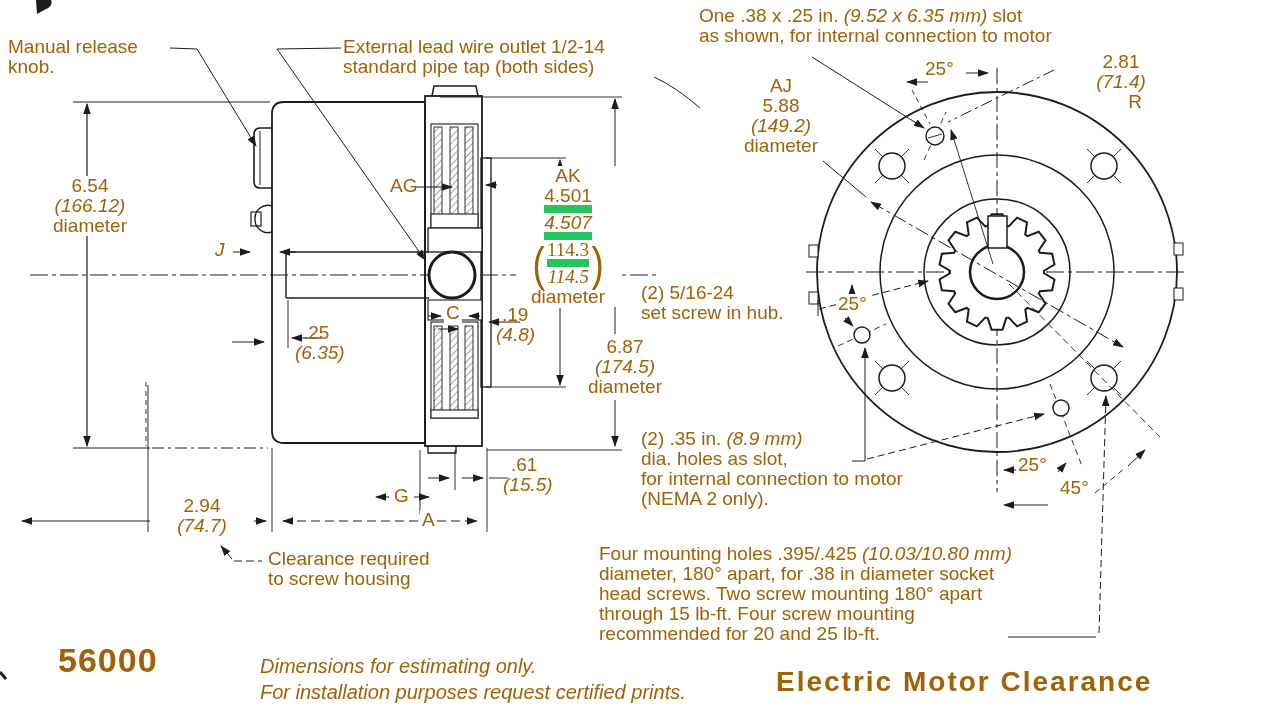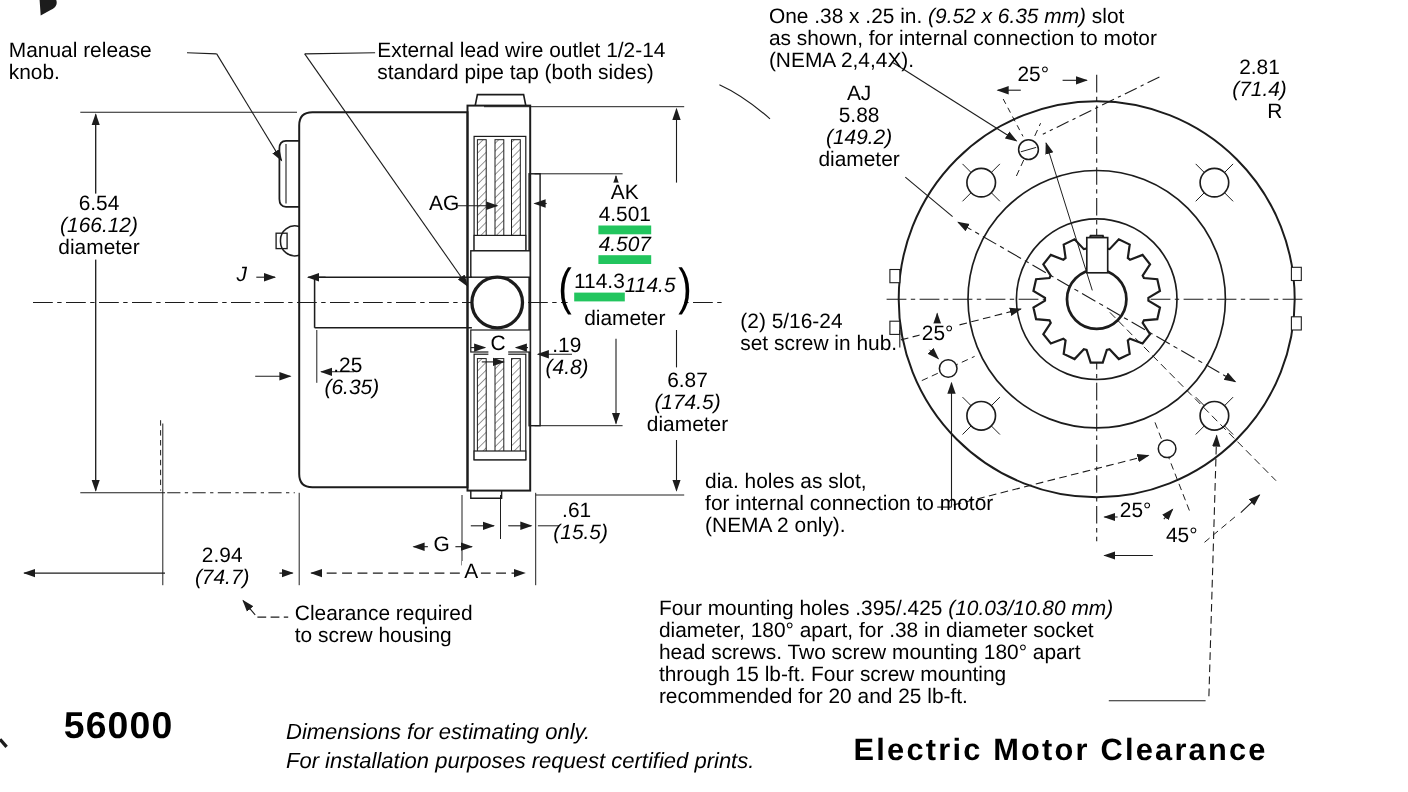--- a/index.html
+++ b/index.html
@@ -1,27 +1,27 @@
 <!DOCTYPE html>
 <html><head>
 <meta charset="utf-8">
 <style>
   html,body{margin:0;padding:0;background:#e8e8e8;}
   #page{position:relative;width:1280px;height:720px;background:#ffffff;overflow:hidden;
         font-family:"Liberation Sans",sans-serif;color:#1c1c1c;}
   svg{position:absolute;left:0;top:0;}
-  .t{position:absolute;font-size:19px;line-height:20px;color:#000000;white-space:nowrap;}
+  .t{position:absolute;font-size:19px;line-height:20px;color:#a16207;white-space:nowrap;}
   .i{font-style:italic;}
   .c{text-align:center;}
   .r{text-align:left;}
   .bg{background:#ffffff;padding:0 2px;}
   .u{border-bottom:8px solid #22c55e;display:inline-block;line-height:19px;}
   .prow{display:flex;align-items:center;justify-content:center;}
   .paren{font-size:46px;font-weight:400;line-height:40px;transform:scaleX(.8);}
-  .frcol{display:inline-flex;flex-direction:row;align-items:center;padding:0 1px;}
+  .frcol{display:inline-flex;flex-direction:column;align-items:flex-end;padding:0 1px;font-family:Liberation Serif, serif;}
   .model{font-size:34px;font-weight:bold;letter-spacing:1px;}
   .brand{font-size:28px;font-weight:bold;letter-spacing:2px;}
   .disc{font-size:20px;font-style:italic;}
 </style>
 </head>
 <body>
 
 <div id="page">
 
 <svg width="1280" height="720" viewBox="0 0 1280 720">
@@ -269,47 +269,47 @@
   </div>
 
   <div class="t" style="left:268px;top:549px">
     <div>Clearance required</div>
     <div>to screw housing</div>
   </div>
 
   <div class="t" style="left:699px;top:6px">
     <div><span>One .38 x .25 in. </span><span class="i">(9.52 x 6.35 mm)</span><span> slot</span></div>
     <div>as shown, for internal connection to motor</div>
-    <div>(NEMA 2,4,4X).</div>
-  </div>
-
-  <div class="t c" style="left:1104px;top:52px;width:82px">
+  </div>
+
+  <div class="t c" style="left:1080px;top:52px;width:82px">
     <div>2.81</div>
     <div class="i">(71.4)</div>
     <div style="padding-left:28px">R</div>
   </div>
 
   <div class="t c" style="left:735px;top:76px;width:92px">
     <div>AJ</div>
     <div>5.88</div>
     <div class="i">(149.2)</div>
     <div>diameter</div>
   </div>
 
   <div class="t" style="left:925px;top:59px">25°</div>
   <div class="t bg" style="left:836px;top:294px">25°</div>
   <div class="t bg" style="left:1016px;top:455px">25°</div>
   <div class="t bg" style="left:1058px;top:478px">45°</div>
 
-  <div class="t" style="left:673px;top:283px">
+  <div class="t" style="left:641px;top:283px">
     <div>(2) 5/16-24</div>
     <div>set screw in hub.</div>
   </div>
 
   <div class="t" style="left:641px;top:429px">
+    <div><span>(2) .35 in. </span><span class="i">(8.9 mm)</span></div>
     <div>dia. holes as slot,</div>
     <div>for internal connection to motor</div>
     <div>(NEMA 2 only).</div>
   </div>
 
   <div class="t" style="left:599px;top:544px">
     <div><span>Four mounting holes .395/.425 </span><span class="i">(10.03/10.80 mm)</span></div>
     <div>diameter, 180° apart, for .38 in diameter socket</div>
     <div>head screws. Two screw mounting 180° apart</div>
     <div>through 15 lb-ft. Four screw mounting</div>

